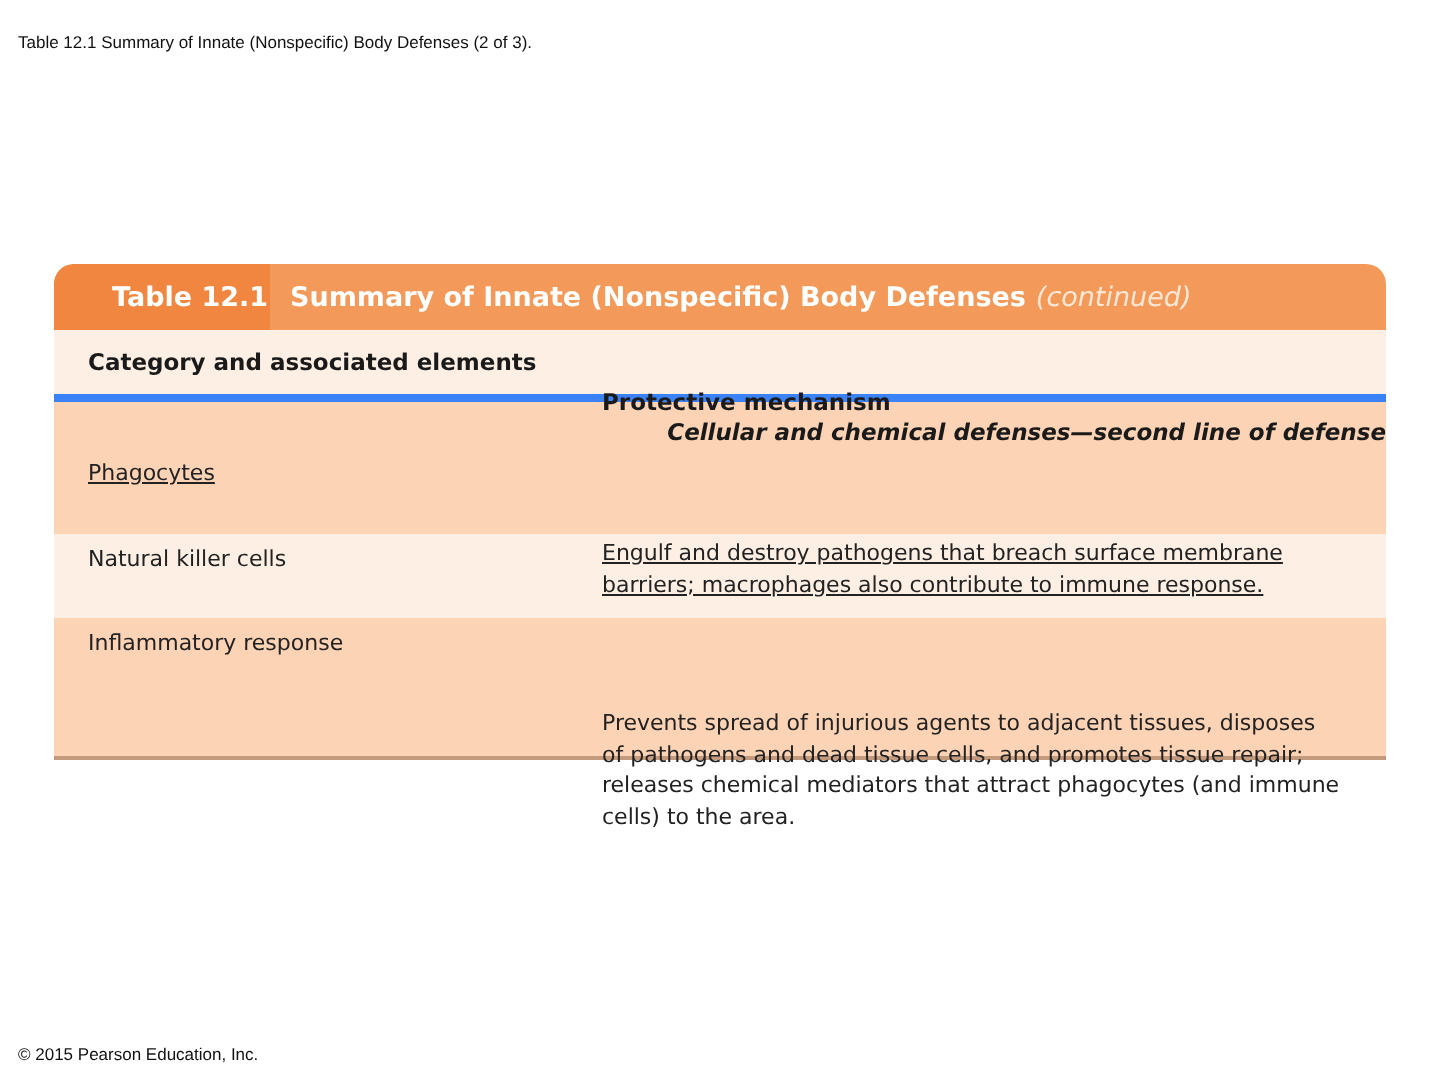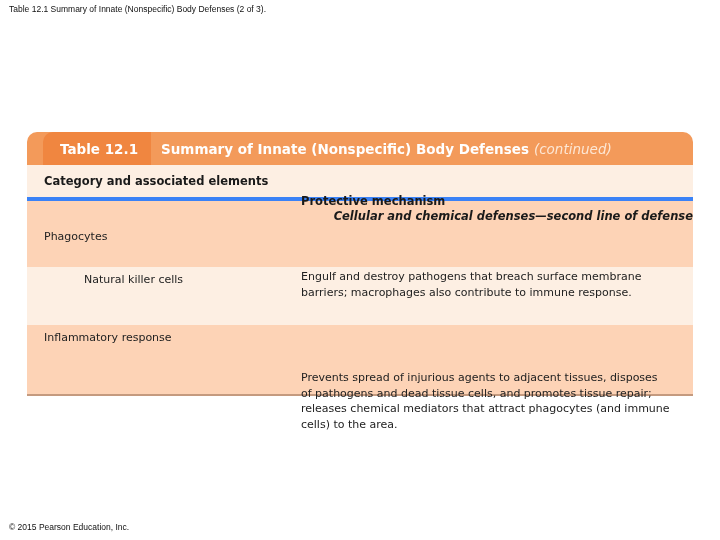--- a/index.html
+++ b/index.html
@@ -11,21 +11,21 @@
       width: 720px;
       height: 540px;
       position: relative;
       overflow: hidden;
       font-family: "DejaVu Sans", sans-serif;
       color: #1a1a1a;
     }
     .slide-title {
       position: absolute;
       left: 9px;
-      top: 4px;
+      top: 16px;
       font-family: "Liberation Sans", sans-serif;
       font-size: 8.5px;
       color: #111;
       white-space: nowrap;
     }
     .footer {
       position: absolute;
       left: 9px;
       top: 522px;
       font-family: "Liberation Sans", sans-serif;
@@ -49,24 +49,23 @@
       overflow: hidden;
     }
     .t-num {
       width: 108px;
       background: #f08640;
       color: #ffffff;
       font-weight: bold;
       font-size: 13.5px;
       display: flex;
       align-items: center;
-      padding-left: 17px;
+      padding-left: 29px;
       box-sizing: border-box;
       border-radius: 10px 0 0 0;
-      margin-left: 16px;
     }
     .t-title {
       flex: 1;
       color: #fff;
       font-weight: bold;
       font-size: 13.5px;
       display: flex;
       align-items: center;
       padding-left: 10px;
       white-space: nowrap;
@@ -114,26 +113,26 @@
       font-size: 11px;
       line-height: 15.5px;
       color: #222;
     }
     .row .c1, .row .c2 {
       padding-top: 5px;
     }
     .row.phag {
       background: #fdd3b6;
       height: 44px;
+      text-decoration: underline;
     }
     .row.phag .c1, .row.phag .c2 { padding-top: 6px; }
     .row.nk {
       background: #fdefe3;
-      height: 58px;
-      padding-left: 40px;
+      height: 42px;
     }
     .row.infl {
       background: #fdd3b6;
       height: 69px;
     }
     .desc-line { display: block; white-space: nowrap; }
   </style>
 </head>
 <body>
 

